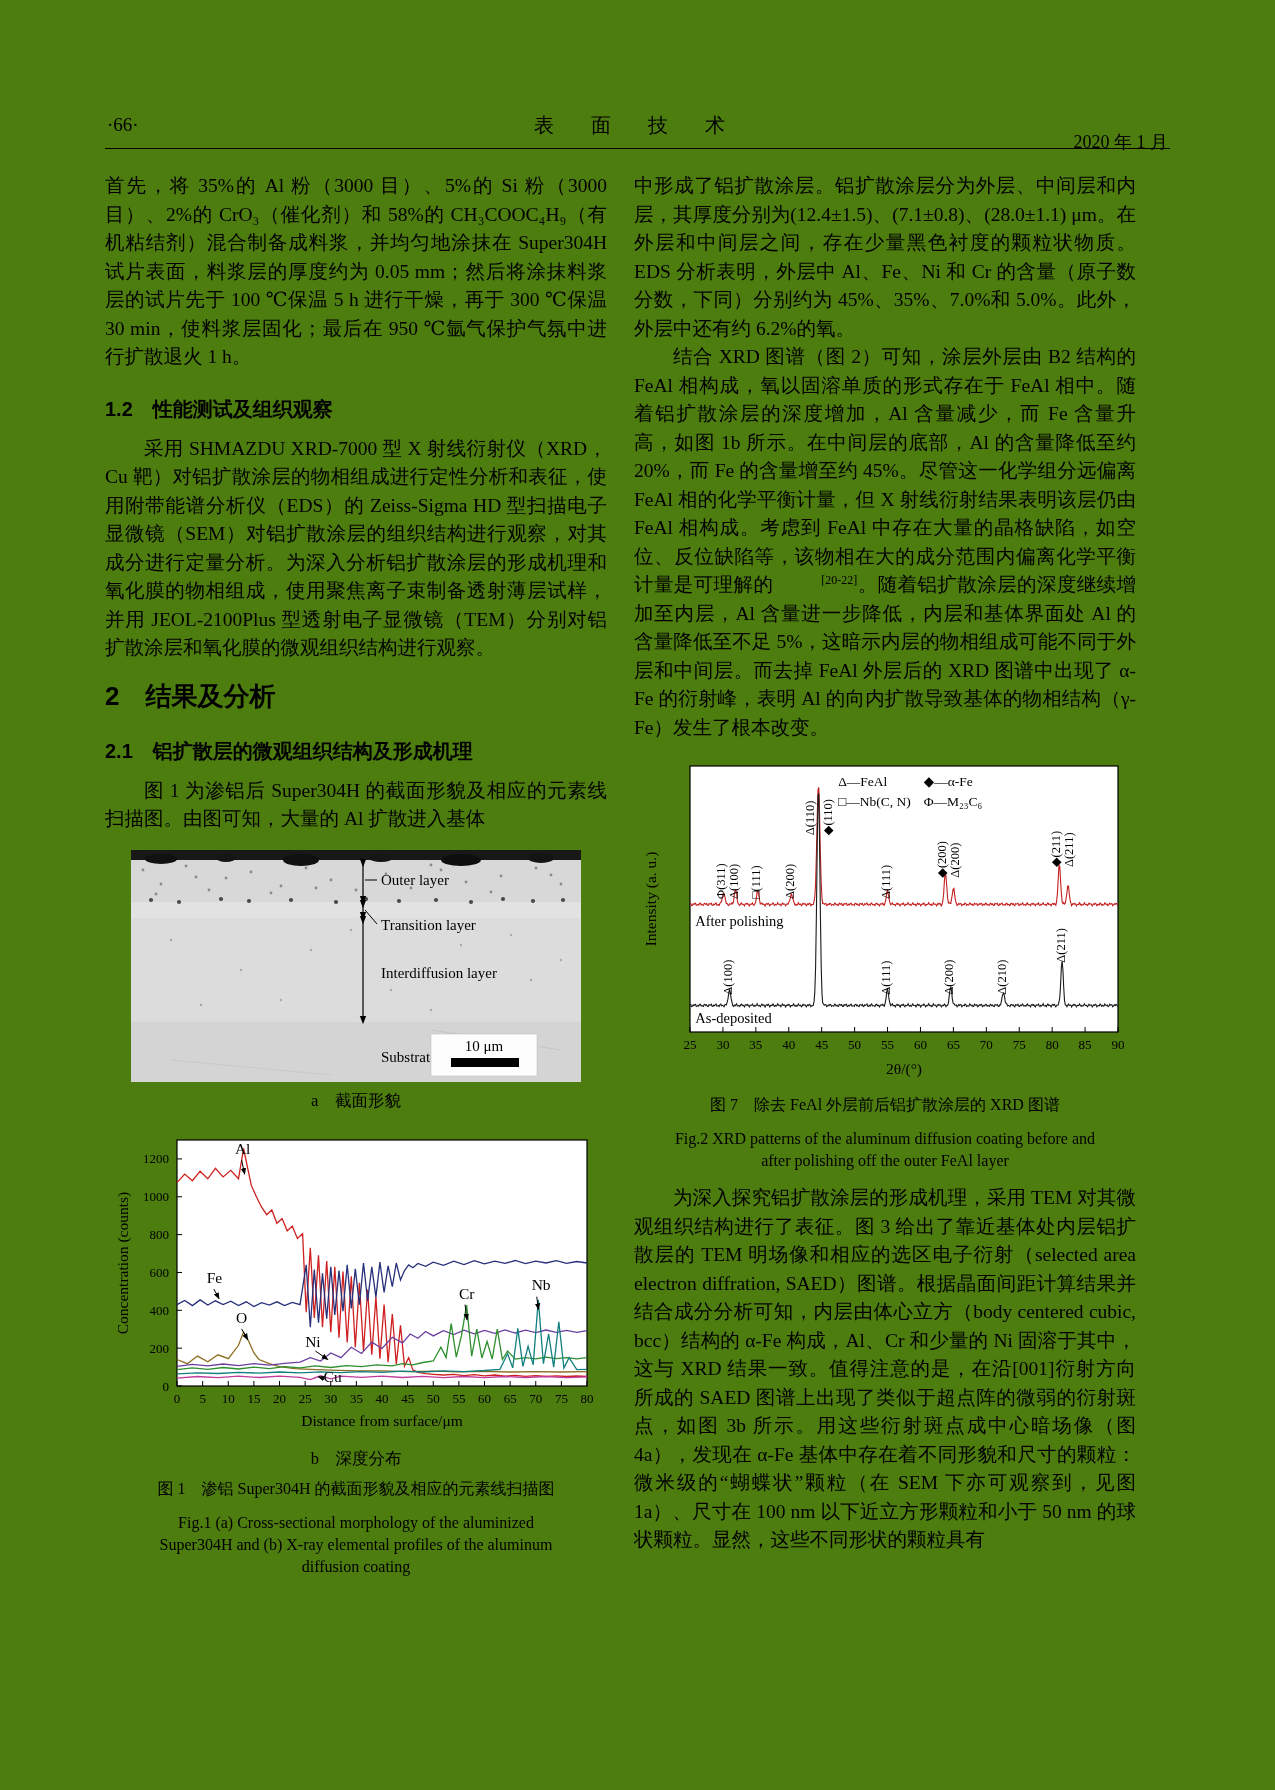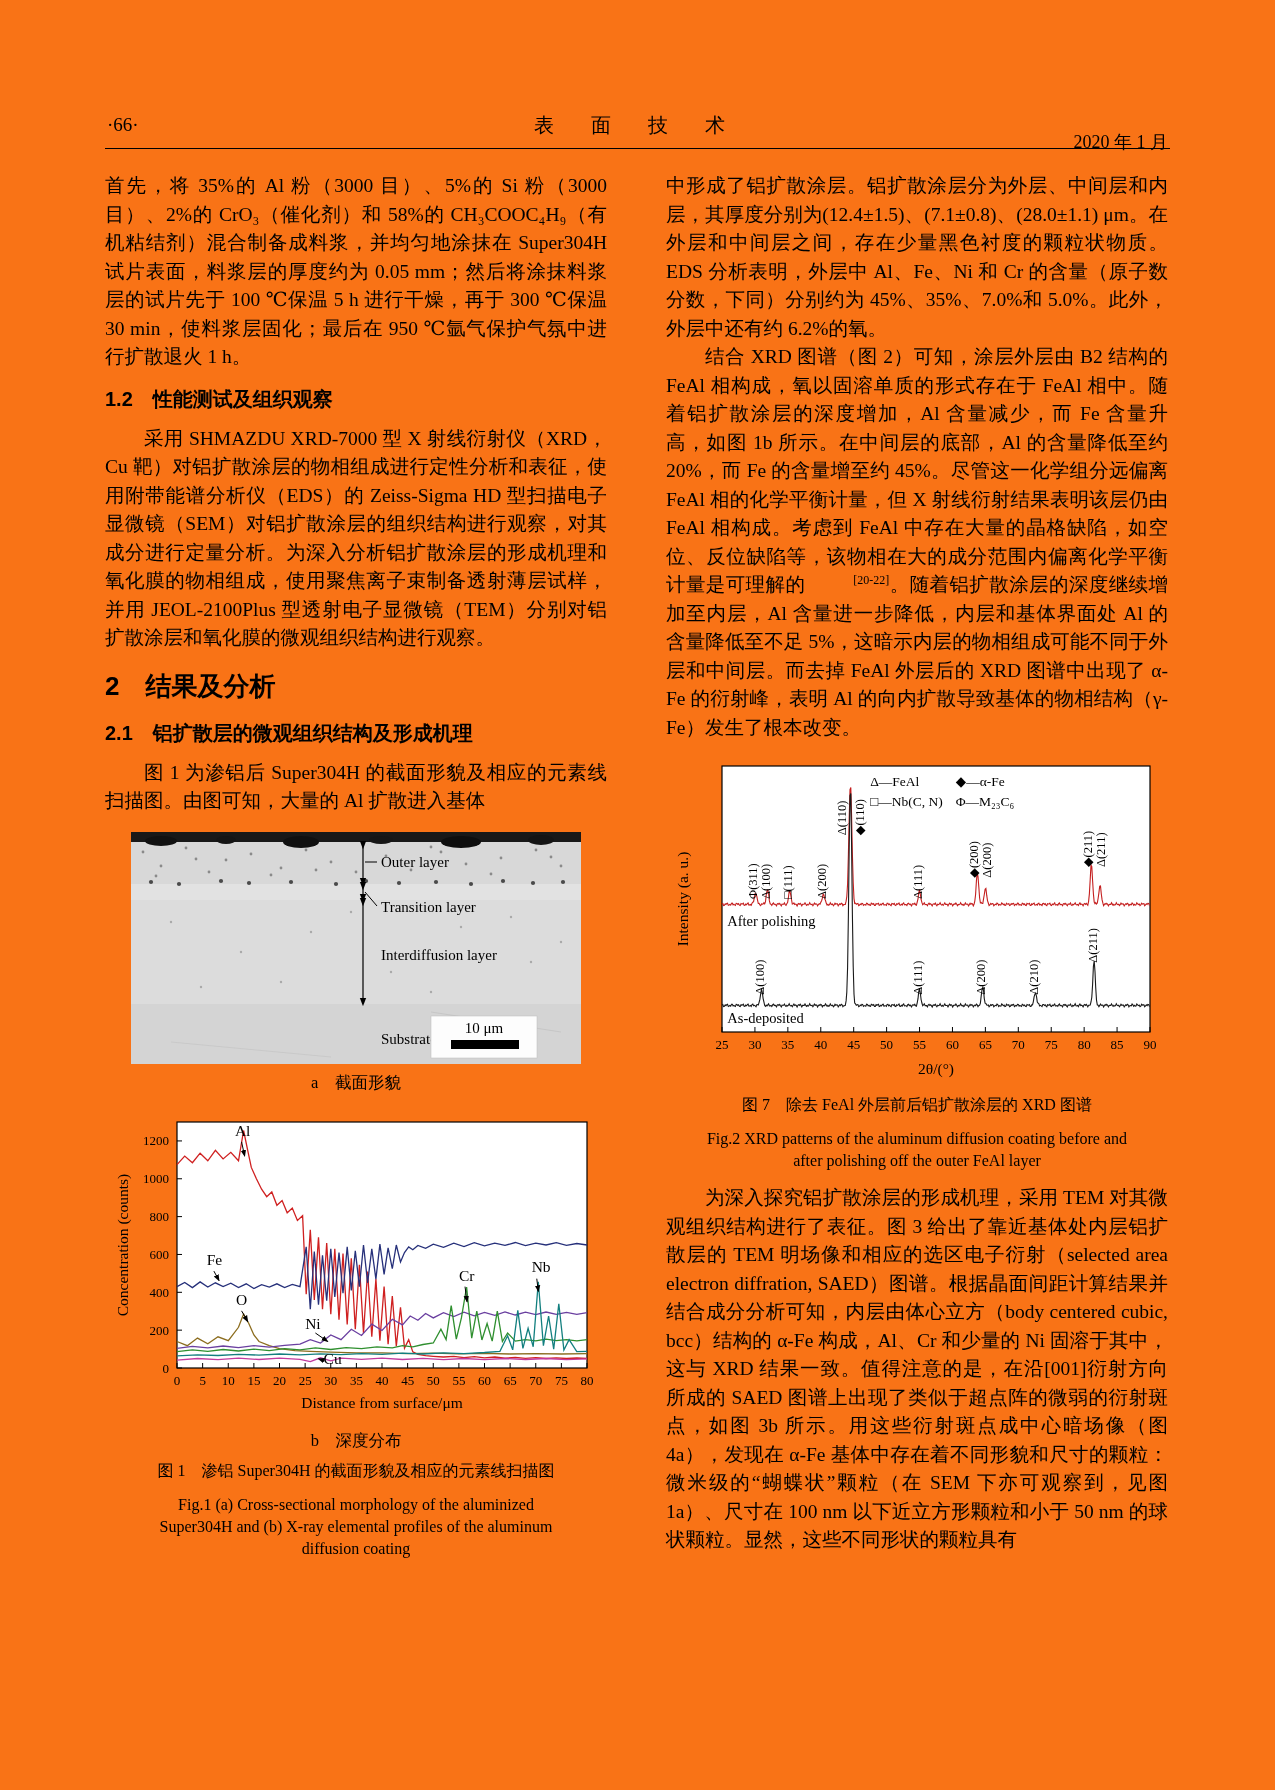--- a/index.html
+++ b/index.html
@@ -1,30 +1,30 @@
 <!DOCTYPE html>
 <html><head>
 <meta charset="utf-8">
 <style>
   *{box-sizing:border-box}
   html,body{margin:0;padding:0}
   body{width:1275px;height:1790px;background:#ffffff;}
-  .sheet{position:relative;width:1275px;height:1790px;background:#f97316;
+  .sheet{position:relative;width:1275px;height:1790px;background:#4d7c0f;
          font-family:"Liberation Serif","DejaVu Serif",serif;color:#000;overflow:hidden;}
   .hdr-left{position:absolute;top:114px;left:107px;font-size:19px;}
   .hdr-center{position:absolute;top:112px;left:50%;transform:translateX(-50%);
               font-size:20px;letter-spacing:16px;}
   .hdr-right{position:absolute;top:130px;right:107px;font-size:18px;}
   .rule{position:absolute;top:148px;left:105px;right:105px;border-top:1.6px solid #000;}
-  .cols{position:absolute;top:172px;left:105px;width:1065px;display:flex;gap:59px;}
+  .cols{position:absolute;top:172px;left:105px;width:1065px;display:flex;gap:27px;}
   .col{width:502px;}
   .para{font-size:19.5px;line-height:28.5px;text-align:justify;margin:0;}
   .ind{text-indent:2em;}
   .h3{font-family:"Liberation Sans","DejaVu Sans",sans-serif;font-weight:700;
-      font-size:20px;margin:14px 0 12px;}
+      font-size:20px;margin:24px 0 12px;}
   .h2{font-family:"Liberation Sans","DejaVu Sans",sans-serif;font-weight:700;
       font-size:26px;margin:16px 0 16px;}
   .fig{margin:16px auto 0;text-align:center;}
   .subcap{font-size:16.5px;text-align:center;margin:4px 0 8px;}
   .figcap{font-size:16px;text-align:center;line-height:22px;margin:2px auto 12px;}
   .figcap .zh{display:block;}
   .figcap .en{display:block;margin:12px auto;}
   .cap1 .en{max-width:420px;}
   .cap2 .en{max-width:446px;}
   sup{font-size:12px;line-height:0;padding-left:48px;}

